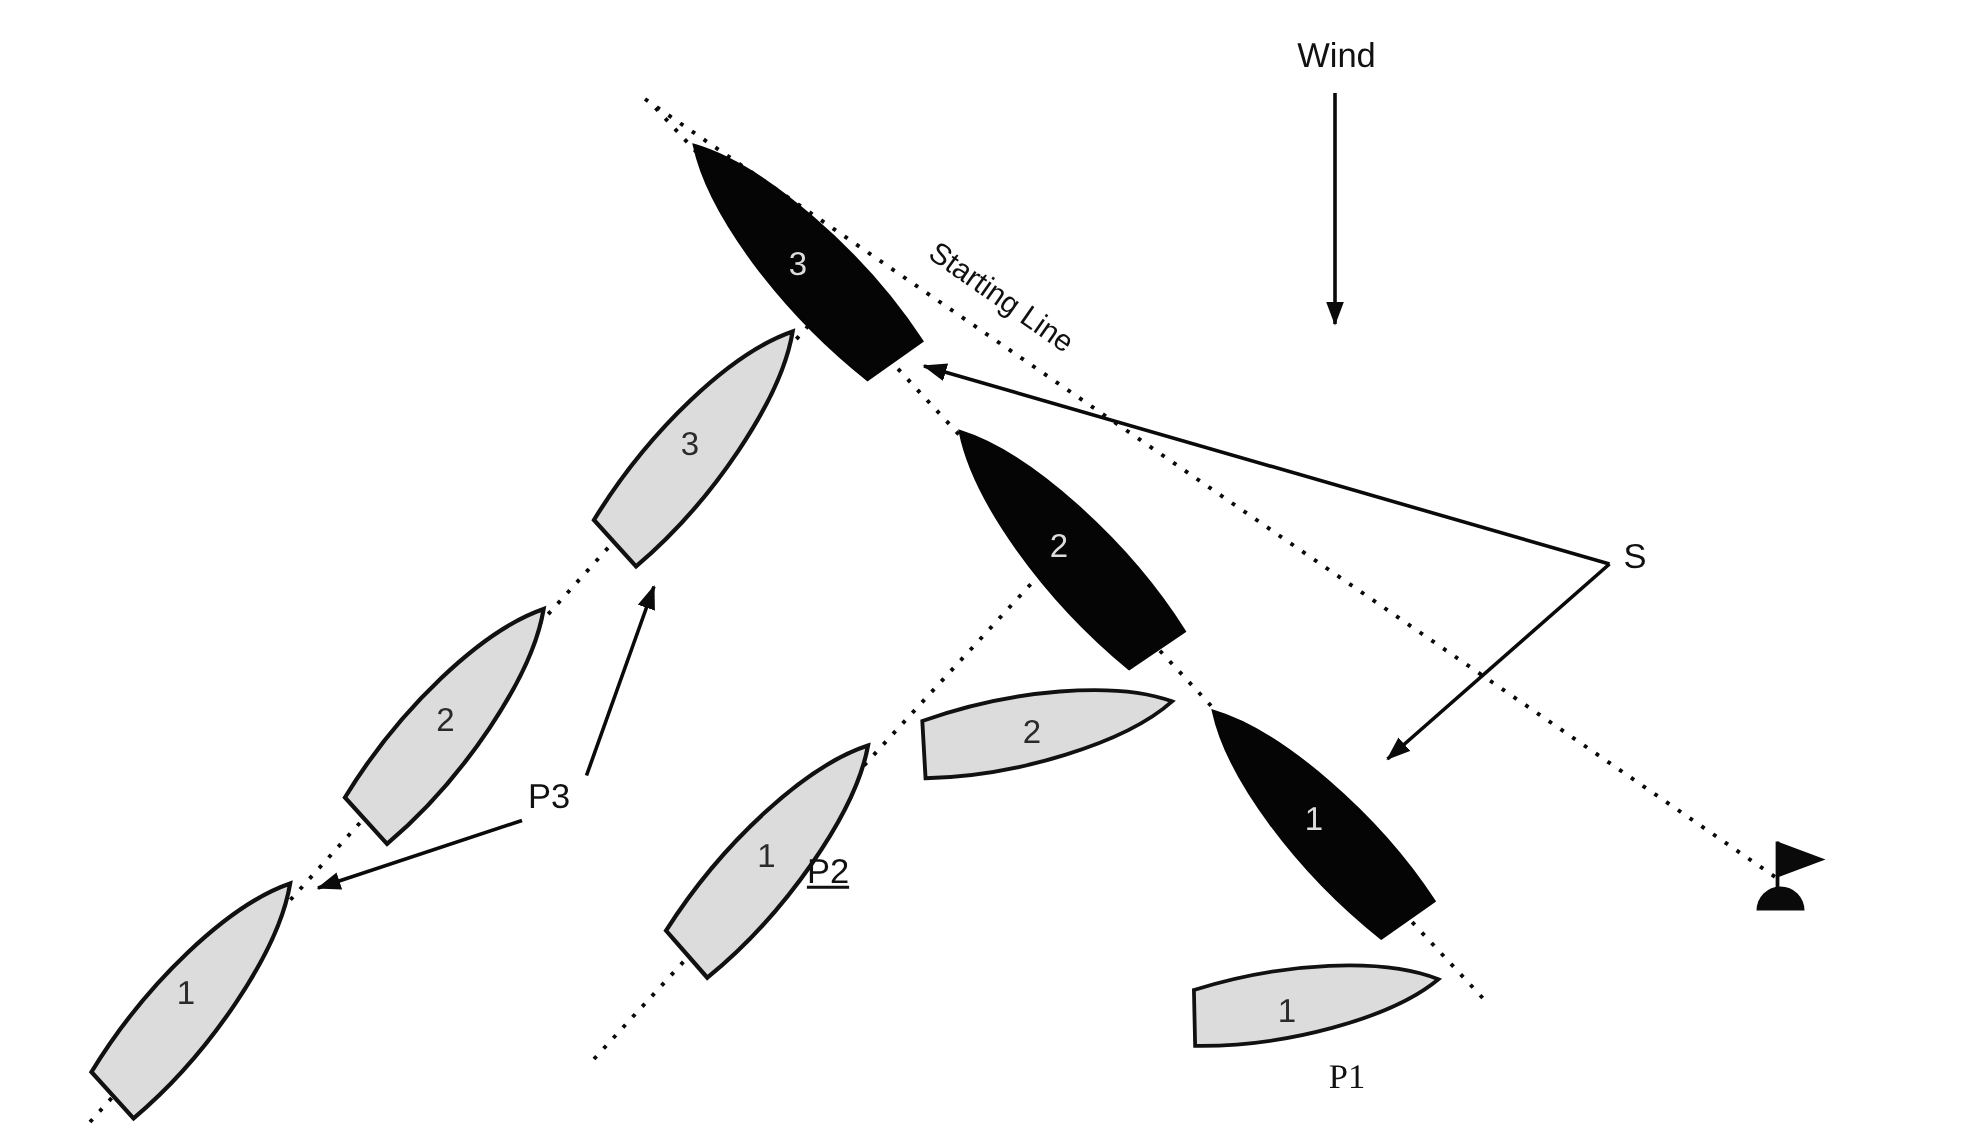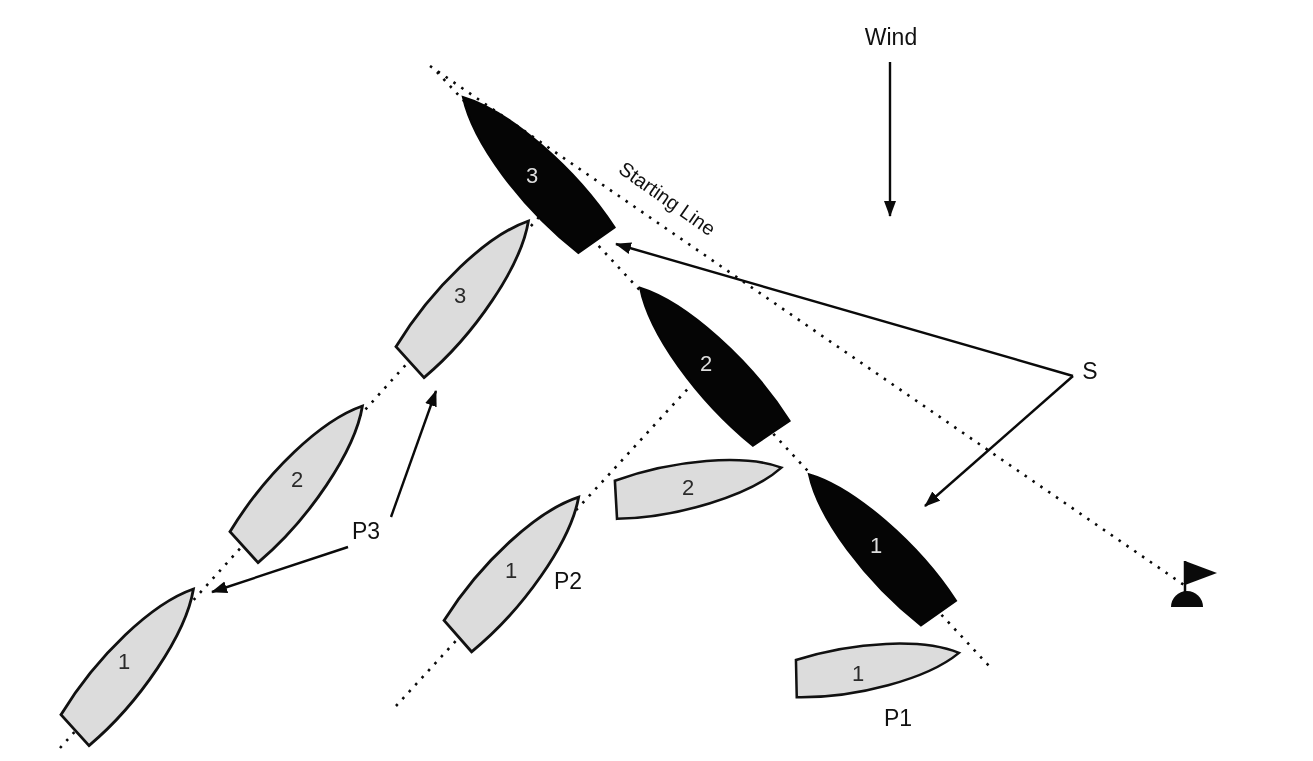--- a/index.html
+++ b/index.html
@@ -65,22 +65,22 @@
       <path d="M 1171 607 A 16 16 0 0 1 1203 607 Z" fill="var(--line)"></path>
       <line x1="1185" y1="561" x2="1185" y2="592" stroke="var(--line)" stroke-width="2.5"></line>
       <polygon points="1185,561 1217,573 1185,585" fill="var(--line)"></polygon>
     </g>
   </svg>
 
   <div class="lbl" style="left:891px;top:37px;">Wind</div>
   <div class="lbl small rot" style="left:667px;top:199px;">Starting Line</div>
   <div class="lbl" style="left:1090px;top:371px;">S</div>
   <div class="lbl" style="left:366px;top:531px;text-align:center;">P3</div>
-  <div class="lbl" style="left:568px;top:581px;">P2</div>
-  <div class="lbl" style="left:898px;top:718px;">P1</div>
+  <div class="lbl" style="left:552px;top:581px;text-decoration:underline;">P2</div>
+  <div class="lbl" style="left:898px;top:718px;font-family:Liberation Serif, serif;">P1</div>
 
   <div class="boat-num on-dark" style="left:532px;top:176px;">3</div>
   <div class="boat-num on-dark" style="left:706px;top:364px;">2</div>
   <div class="boat-num on-dark" style="left:876px;top:546px;">1</div>
   <div class="boat-num" style="left:460px;top:296px;">3</div>
   <div class="boat-num" style="left:297px;top:480px;">2</div>
   <div class="boat-num" style="left:124px;top:662px;">1</div>
   <div class="boat-num" style="left:511px;top:571px;">1</div>
   <div class="boat-num" style="left:688px;top:488px;">2</div>
   <div class="boat-num" style="left:858px;top:674px;">1</div>

